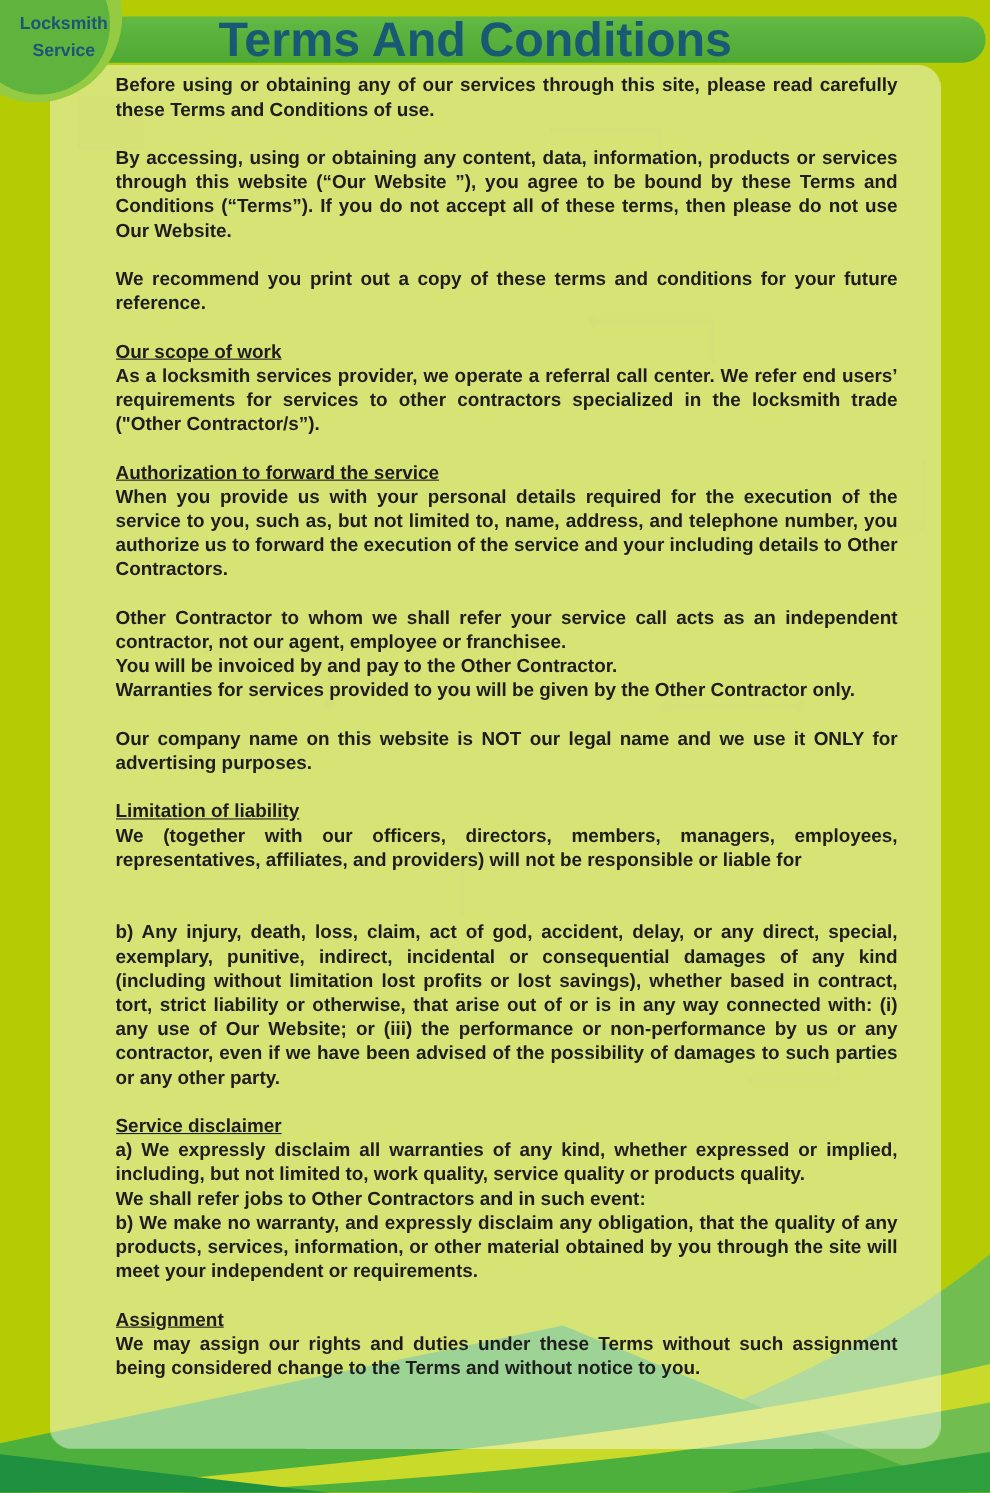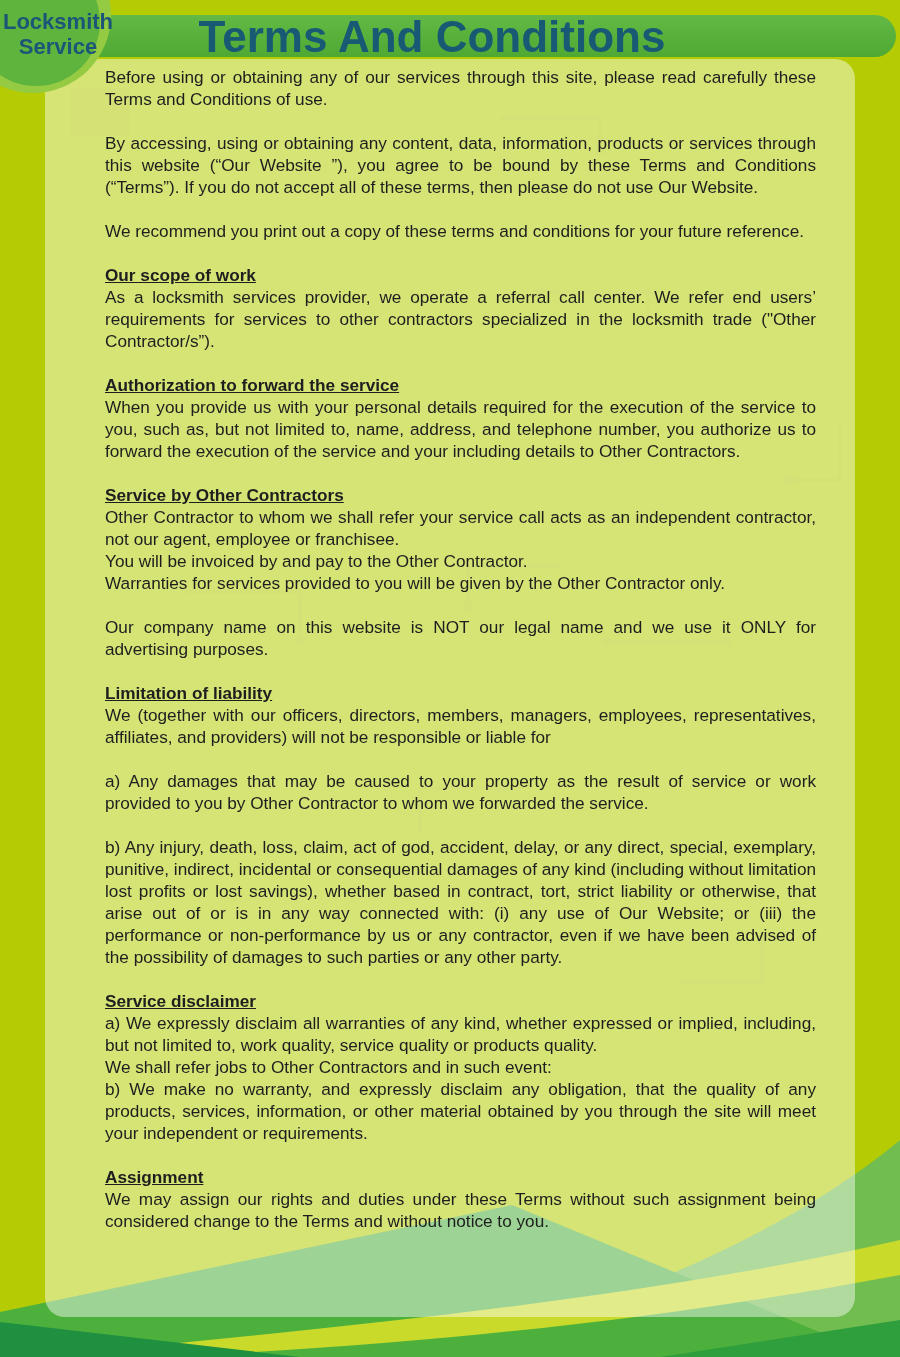--- a/index.html
+++ b/index.html
@@ -36,29 +36,29 @@
     position:absolute;left:-45px;top:-63px;width:156px;height:156px;
     border-radius:50%;background:#94cb42;
   }
   .logo-circle-dark{
     position:absolute;left:-28px;top:-42px;width:128px;height:128px;
     border-radius:50%;background:#5fb43d;
   }
   .logo-text{
     position:absolute;left:0;top:9px;width:116px;
     text-align:center;color:#1c5577;font-weight:bold;
-    font-size:22px;line-height:25px;
+    font-size:16px;line-height:25px;
   }
 
   .content{
     position:absolute;left:105px;top:66px;width:711px;
     color:#1e1e1e;
   }
   .block-text,.block-heading{
-    margin:0;font-size:17.2px;line-height:22px;font-weight:normal;
+    margin:0;font-size:17.2px;line-height:22px;font-weight:bold;
   }
   .block-heading{font-weight:bold;text-decoration:underline;}
   .block-text{text-align:justify;}
   .block-gap{height:22px;}
 </style>
 </head>
 <body>
 
 <div class="page">
 
@@ -113,31 +113,29 @@
       <p class="block-text">By accessing, using or obtaining any content, data, information, products or services through this website (“Our Website ”), you agree to be bound by these Terms and Conditions (“Terms”). If you do not accept all of these terms, then please do not use Our Website.</p>
       <div class="block-gap"></div>
       <p class="block-text">We recommend you print out a copy of these terms and conditions for your future reference.</p>
       <div class="block-gap"></div>
       <h2 class="block-heading">Our scope of work</h2>
       <p class="block-text">As a locksmith services provider, we operate a referral call center. We refer end users’ requirements for services to other contractors specialized in the locksmith trade ("Other Contractor/s”).</p>
       <div class="block-gap"></div>
       <h2 class="block-heading">Authorization to forward the service</h2>
       <p class="block-text">When you provide us with your personal details required for the execution of the service to you, such as, but not limited to, name, address, and telephone number, you authorize us to forward the execution of the service and your including details to Other Contractors.</p>
       <div class="block-gap"></div>
-      <h2 class="block-heading">Service by Other Contractors</h2>
       <p class="block-text">Other Contractor to whom we shall refer your service call acts as an independent contractor, not our agent, employee or franchisee.</p>
       <p class="block-text">You will be invoiced by and pay to the Other Contractor.</p>
       <p class="block-text">Warranties for services provided to you will be given by the Other Contractor only.</p>
       <div class="block-gap"></div>
       <p class="block-text">Our company name on this website is NOT our legal name and we use it ONLY for advertising purposes.</p>
       <div class="block-gap"></div>
       <h2 class="block-heading">Limitation of liability</h2>
       <p class="block-text">We (together with our officers, directors, members, managers, employees, representatives, affiliates, and providers) will not be responsible or liable for</p>
       <div class="block-gap"></div>
-      <p class="block-text">a) Any damages that may be caused to your property as the result of service or work provided to you by Other Contractor to whom we forwarded the service.</p>
       <div class="block-gap"></div>
       <p class="block-text">b) Any injury, death, loss, claim, act of god, accident, delay, or any direct, special, exemplary, punitive, indirect, incidental or consequential damages of any kind (including without limitation lost profits or lost savings), whether based in contract, tort, strict liability or otherwise, that arise out of or is in any way connected with: (i) any use of Our Website; or (iii) the performance or non-performance by us or any contractor, even if we have been advised of the possibility of damages to such parties or any other party.</p>
       <div class="block-gap"></div>
       <h2 class="block-heading">Service disclaimer</h2>
       <p class="block-text">a) We expressly disclaim all warranties of any kind, whether expressed or implied, including, but not limited to, work quality, service quality or products quality.</p>
       <p class="block-text">We shall refer jobs to Other Contractors and in such event:</p>
       <p class="block-text">b) We make no warranty, and expressly disclaim any obligation, that the quality of any products, services, information, or other material obtained by you through the site will meet your independent or requirements.</p>
       <div class="block-gap"></div>
       <h2 class="block-heading">Assignment</h2>
       <p class="block-text">We may assign our rights and duties under these Terms without such assignment being considered change to the Terms and without notice to you.</p>

